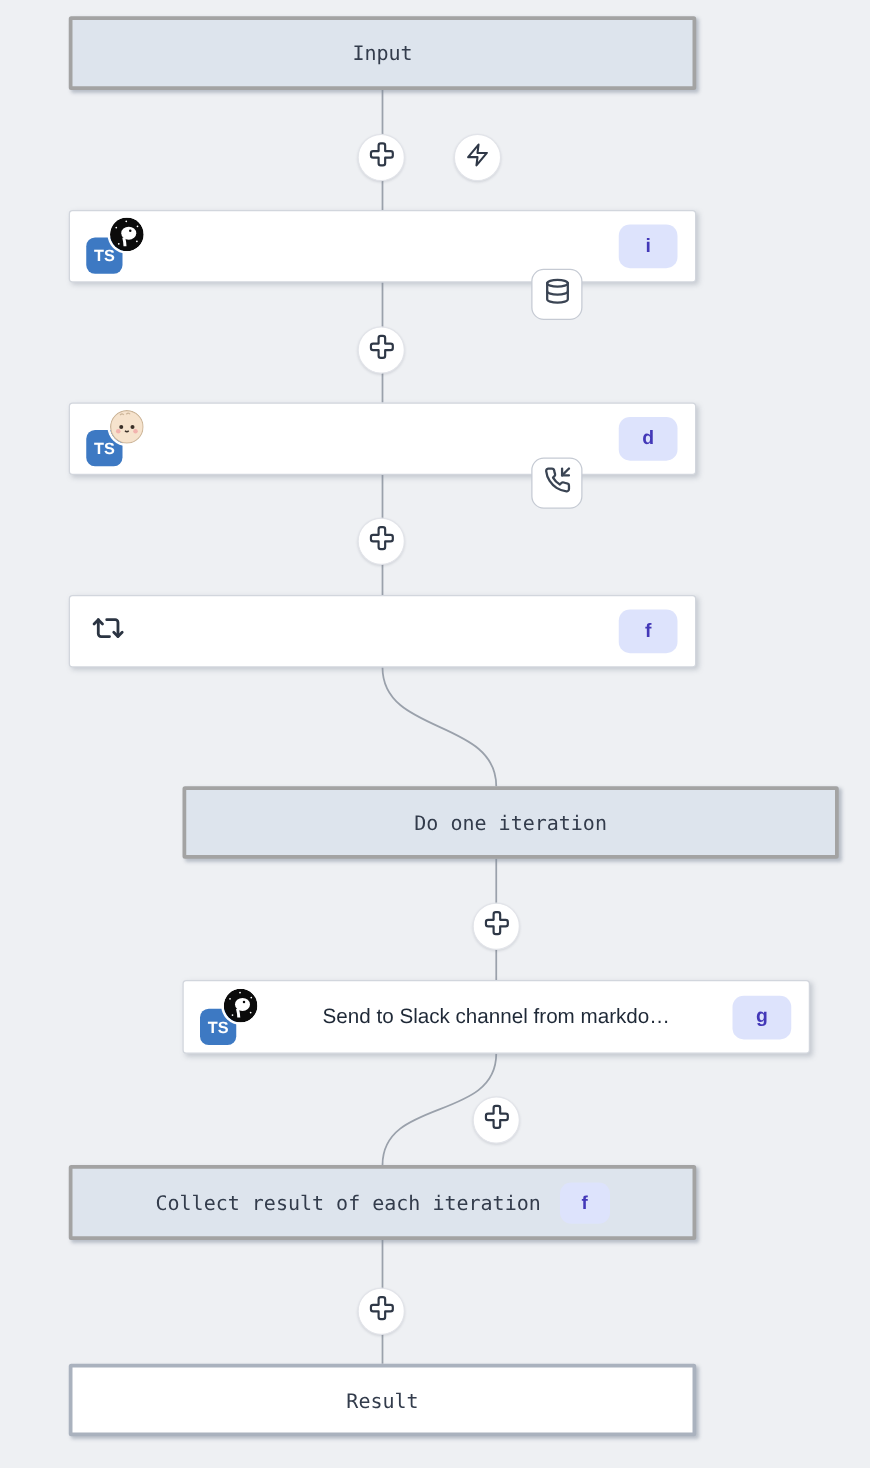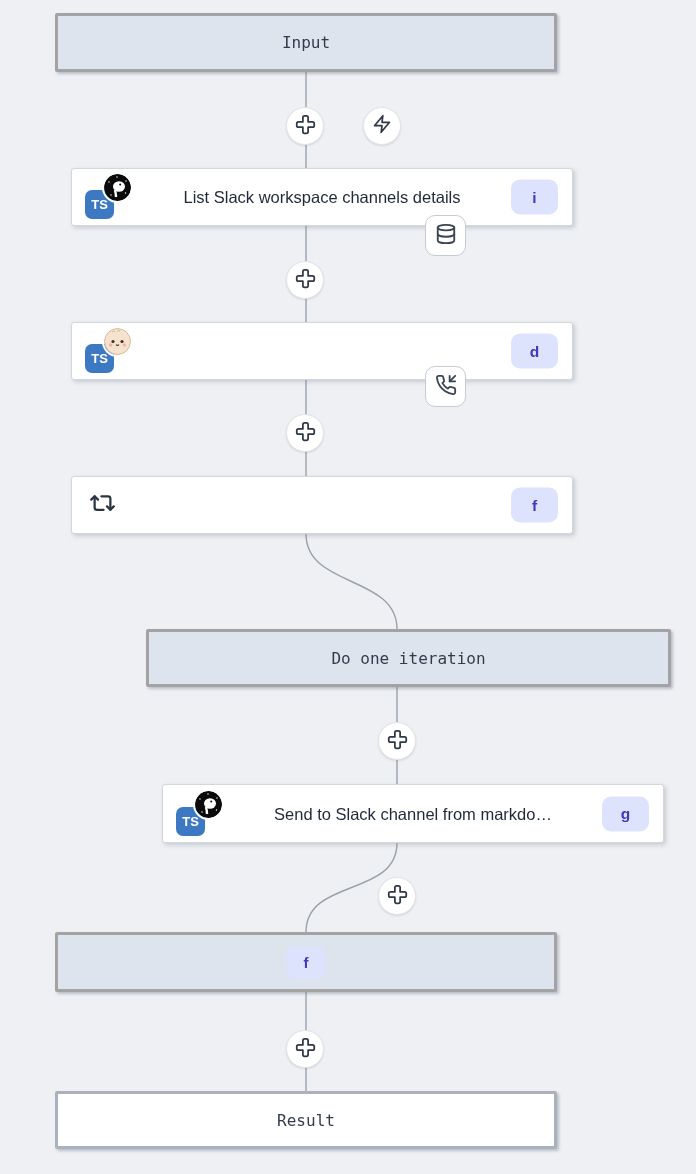--- a/index.html
+++ b/index.html
@@ -26,21 +26,20 @@
   .hub.white { background:#ffffff; border-color:#aab2be; }
 
   
   .node {
     position:absolute; box-sizing:border-box;
     background:#ffffff;
     border:1px solid #d2d6dd;
     border-radius:3px;
     box-shadow:2px 2px 4px rgba(125,135,150,.35);
     z-index:2;
-    margin-left:16px;
   }
   .node .label {
     position:absolute; left:0; right:0; top:50%;
     transform:translateY(-50%);
     text-align:center; white-space:nowrap;
     font-size:16.5px; color:#1f2937;
   }
 
   .badge {
     position:absolute; right:14px; top:50%; transform:translateY(-50%);
@@ -137,21 +136,20 @@
         <g fill="#ffffff">
             <circle cx="5" cy="8" r=".7"></circle>
             <circle cx="7" cy="21" r=".7"></circle>
             <circle cx="21.5" cy="19" r=".7"></circle>
             <circle cx="22" cy="7" r=".7"></circle>
             <circle cx="13" cy="3" r=".7"></circle>
           </g>
       </svg>
     </div>
   </div>
-  <div class="label">List Slack workspace channels details</div>
   <div class="badge">i</div>
 </div>
 <div class="square-btn" style="left:425px; top:215px;">
   <span>
     <svg width="22" height="22" viewBox="0 0 24 24" fill="none" stroke="currentColor" stroke-width="2" stroke-linecap="round" stroke-linejoin="round">
         <ellipse cx="12" cy="5" rx="9" ry="3"></ellipse>
         <path d="M3 5v14a9 3 0 0 0 18 0V5"></path>
         <path d="M3 12a9 3 0 0 0 18 0"></path>
       </svg>
   </span>
@@ -249,20 +247,21 @@
 
 <div class="circle-btn" style="left:378px; top:877px;">
   <span>
     <svg width="21" height="21" viewBox="0 0 24 24" fill="none" stroke="currentColor" stroke-width="2" stroke-linecap="round" stroke-linejoin="round">
         <path d="M11 2a2 2 0 0 0-2 2v5H4a2 2 0 0 0-2 2v2c0 1.1.9 2 2 2h5v5c0 1.1.9 2 2 2h2a2 2 0 0 0 2-2v-5h5a2 2 0 0 0 2-2v-2a2 2 0 0 0-2-2h-5V4a2 2 0 0 0-2-2h-2z"></path>
       </svg>
   </span>
 </div>
 
 <div class="hub" style="left:55px; top:932px; width:502px; height:60px; gap:15px;">
+  <span>Collect result of each iteration</span>
   <span class="badge inline">f</span>
 </div>
 
 <div class="circle-btn" style="left:286px; top:1030px;">
   <span>
     <svg width="21" height="21" viewBox="0 0 24 24" fill="none" stroke="currentColor" stroke-width="2" stroke-linecap="round" stroke-linejoin="round">
         <path d="M11 2a2 2 0 0 0-2 2v5H4a2 2 0 0 0-2 2v2c0 1.1.9 2 2 2h5v5c0 1.1.9 2 2 2h2a2 2 0 0 0 2-2v-5h5a2 2 0 0 0 2-2v-2a2 2 0 0 0-2-2h-5V4a2 2 0 0 0-2-2h-2z"></path>
       </svg>
   </span>
 </div>

